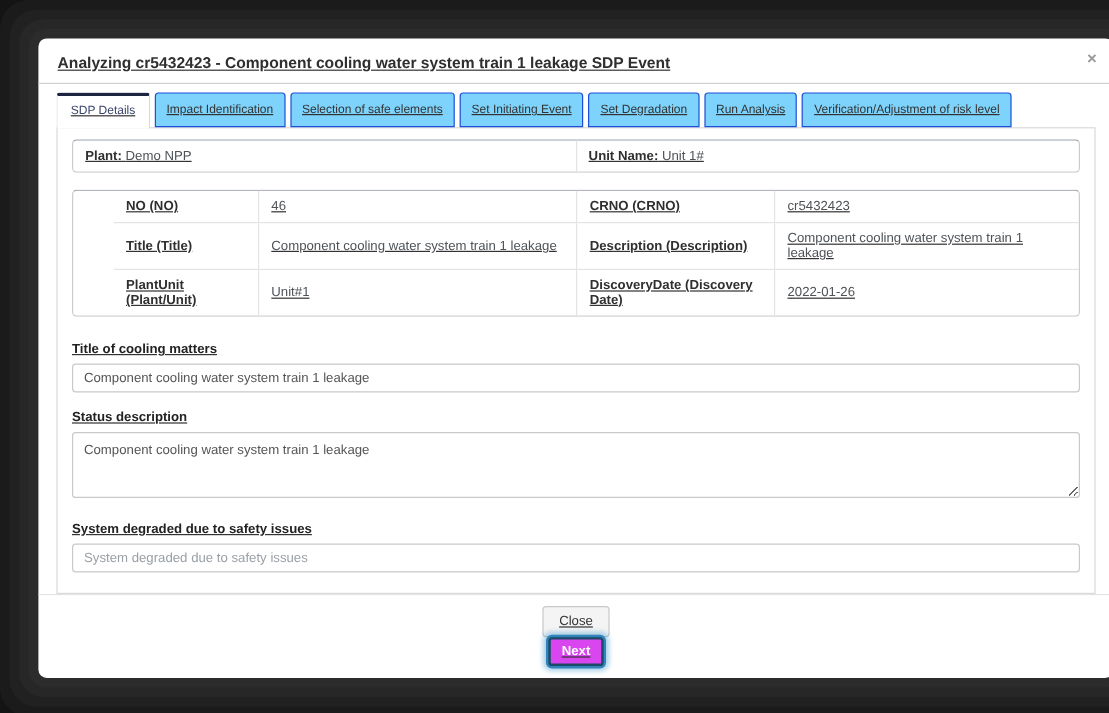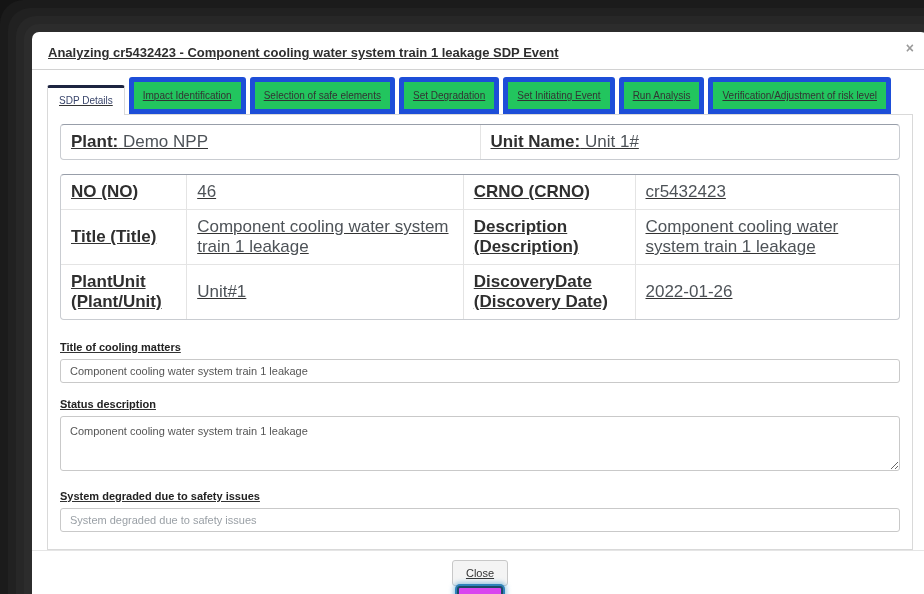--- a/index.html
+++ b/index.html
@@ -46,22 +46,22 @@
     display: flex;
     align-items: flex-end;
     gap: 4px;
     margin: 7px 15px 0 15px;
     position: relative;
     z-index: 2;
   }
   .tab {
     font-size: 10px;
     color: #333;
-    background: #22c55e;
-    border: 5px solid #1d4ed8;
+    background: #7dd3fc;
+    border: 1px solid #1d4ed8;
     border-radius: 3px 3px 0 0;
     padding: 8px 9px;
     white-space: nowrap;
     cursor: pointer;
   }
   .tab.active {
     background: #fff;
     border: 1px solid #d9d9d9;
     border-bottom: none;
     border-top: 3px solid #1d2440;
@@ -74,37 +74,37 @@
     border: 1px solid #d9d9d9;
     padding: 9px 12px 17px 12px;
     background: #fff;
   }
   .tbl-wrap {
     border: 1px solid #c9ccd1;
     border-top-color: #989ea9;
     border-radius: 4px;
     background: #fff;
   }
-  .tbl-wrap table { width: 100%; border-collapse: collapse; font-size: 17px; }
+  .tbl-wrap table { width: 100%; border-collapse: collapse; font-size: 11px; }
   .tbl-wrap td {
     padding: 7px 10px;
     border-top: 1px solid #e4e4e4;
     border-left: 1px solid #e4e4e4;
     vertical-align: middle;
   }
   .tbl-wrap td:first-child { border-left: none; }
   .tbl-wrap tr:first-child td { border-top: none; }
   .plant-tbl td { width: 50%; }
   .lbl { font-weight: bold; color: #2f2f2f; }
   .val { color: #4e5358; }
   .details-tbl td.c-lbl0 { width: 15%; font-weight: bold; color: #2f2f2f; }
   .details-tbl td.c-val0 { width: 33%; color: #4e5358; }
   .details-tbl td.c-lbl1 { width: 20.5%; font-weight: bold; color: #2f2f2f; }
   .details-tbl td.c-val1 { width: 31.5%; color: #4e5358; }
-  .details-gap { margin-top: 14px; }
+  .details-gap { margin-top: 14px; padding-left: 34px; }
   .form-group { margin-top: 21px; }
   .form-group.tight { margin-top: 15px; }
   .form-label {
     display: block;
     font-size: 11px;
     font-weight: bold;
     color: #222;
     margin-bottom: 6px;
   }
   .text-input, .text-area {
@@ -158,22 +158,22 @@
 
   <div class="modal-header">
     <div class="modal-title">Analyzing cr5432423 - Component cooling water system train 1 leakage SDP Event</div>
     <span class="close-x">×</span>
   </div>
 
   <div class="tabs">
     <div class="tab active">SDP Details</div>
     <div class="tab">Impact Identification</div>
     <div class="tab">Selection of safe elements</div>
+    <div class="tab">Set Initiating Event</div>
     <div class="tab">Set Degradation</div>
-    <div class="tab">Set Initiating Event</div>
     <div class="tab">Run Analysis</div>
     <div class="tab">Verification/Adjustment of risk level</div>
   </div>
 
   <div class="tab-panel">
 
     <div class="tbl-wrap">
       <table class="plant-tbl">
         <tbody>
             <tr>

